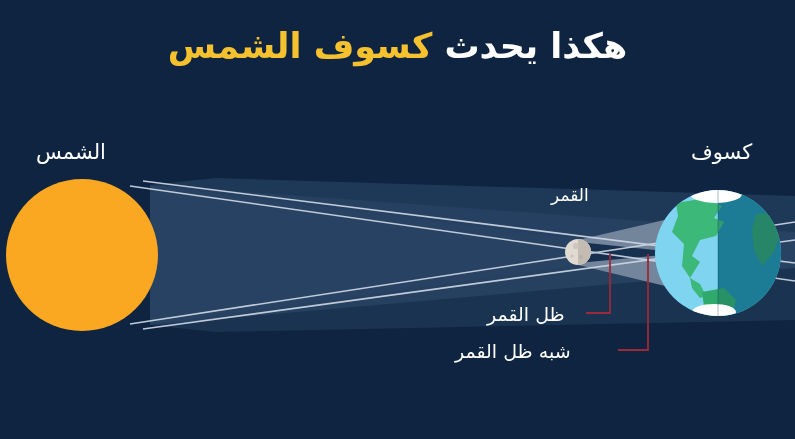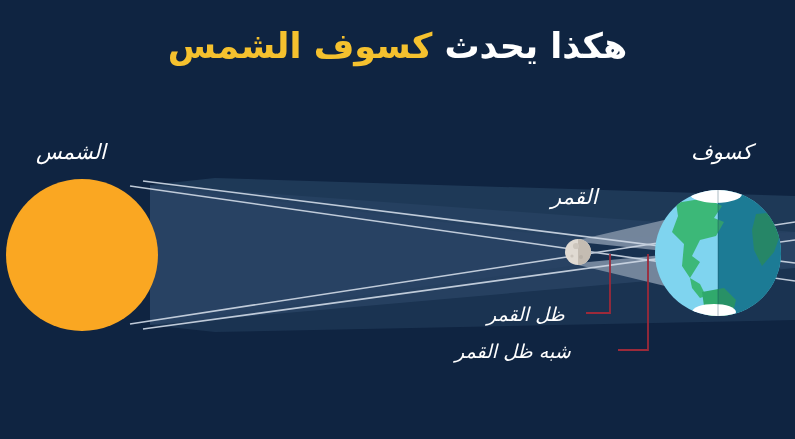--- a/index.html
+++ b/index.html
@@ -21,21 +21,20 @@
     inset: 0;
     width: 795px;
     height: 439px;
     display: block;
   }
   .overlay-text {
     position: absolute;
     color: #ffffff;
     white-space: nowrap;
     font-family: "DejaVu Sans", "Liberation Sans", sans-serif;
-    font-style: italic;
   }
 
   
   #title-bar {
     position: absolute;
     top: 26px;
     left: 0;
     width: 795px;
     text-align: center;
     direction: rtl;
@@ -56,21 +55,21 @@
   }
   .label-earth {
     left: 691px;
     top: 140px;
     font-size: 21px;
     direction: rtl;
   }
   .label-moon {
     left: 551px;
     top: 185px;
-    font-size: 21px;
+    font-size: 17px;
     direction: rtl;
   }
   .label-umbra {
     left: 487px;
     top: 303px;
     font-size: 19px;
     direction: rtl;
   }
   .label-penumbra {
     left: 455px;

